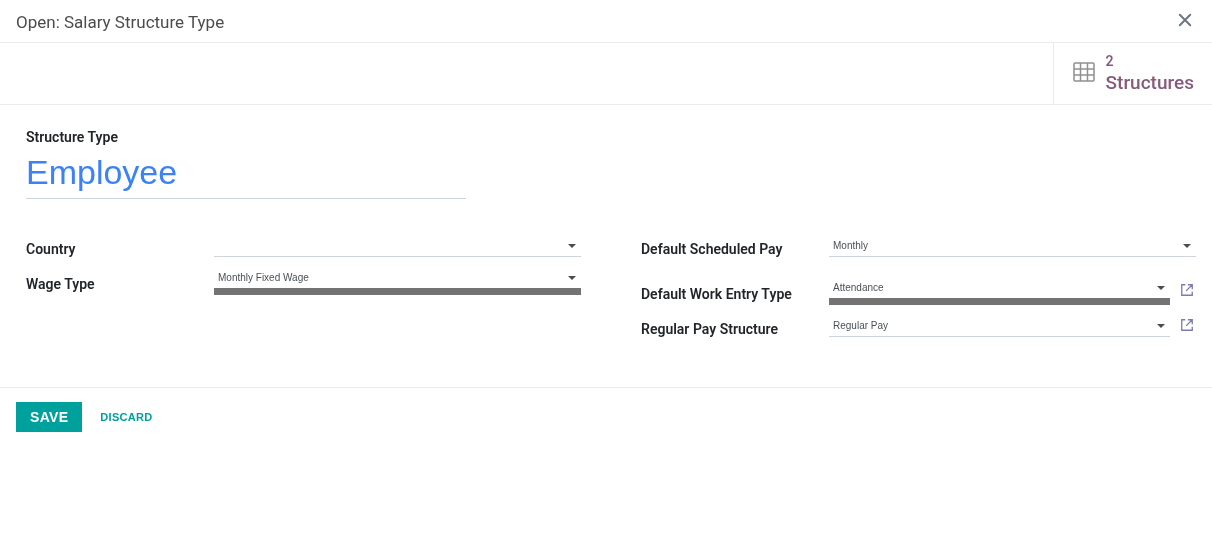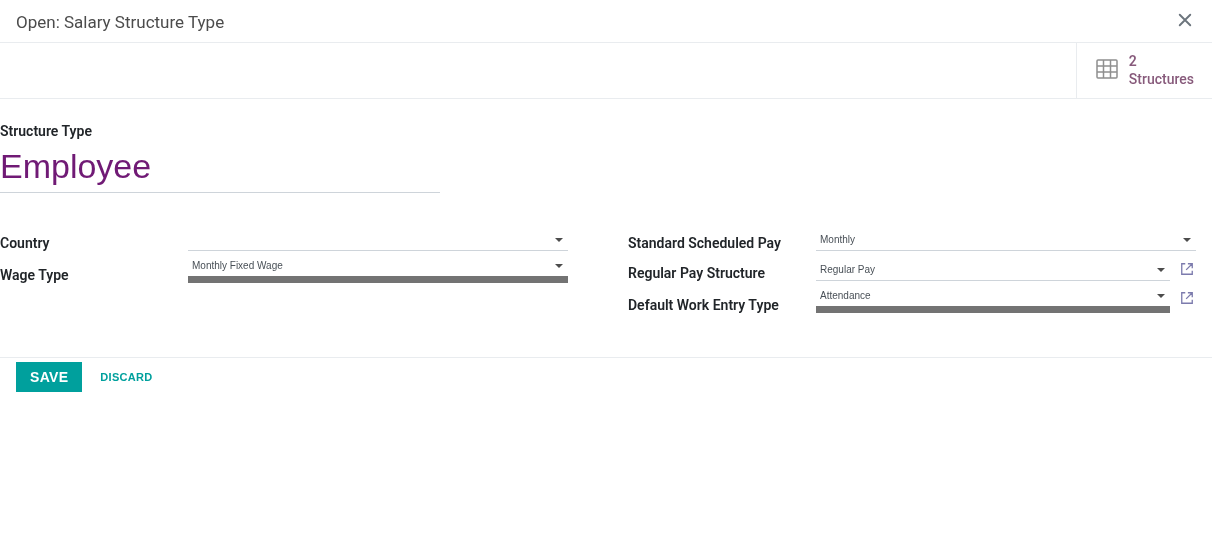--- a/index.html
+++ b/index.html
@@ -57,57 +57,57 @@
       flex-direction: column;
       line-height: 1.25;
     }
     .stat-count {
       color: #875A7B;
       font-weight: 600;
       font-size: 14px;
     }
     .stat-label {
       color: #875A7B;
-      font-size: 14px;
+      font-size: 19px;
       font-weight: 500;
     }
     .form-content {
-      padding: 24px 16px 40px 0;
+      padding: 24px 16px 40px 26px;
     }
     .title-section {
       margin-bottom: 36px;
     }
     .title-label {
       font-size: 14px;
       font-weight: 600;
       color: #212529;
       margin-bottom: 6px;
     }
     .title-input {
       font-size: 34px;
       font-weight: 400;
-      color: #701a75;
+      color: #3b82f6;
       border: none;
       border-bottom: 1px solid #ced4da;
       padding: 2px 0 6px 0;
       outline: none;
       width: 440px;
       background: transparent;
     }
     .form-grid {
       display: flex;
       gap: 60px;
     }
     .form-col {
       flex: 1;
     }
     .form-row {
       display: flex;
-      align-items: flex-end;
-      margin-bottom: 4px;
+      align-items: center;
+      margin-bottom: 10px;
     }
     .form-label {
       width: 188px;
       flex-shrink: 0;
       font-weight: 600;
       color: #212529;
       font-size: 14px;
       padding-top: 5px;
     }
     .form-value-wrap {
@@ -151,21 +151,21 @@
     }
     .external-link svg {
       width: 14px;
       height: 14px;
       fill: none;
       stroke: #7C7BAD;
       stroke-width: 1.5;
     }
     .footer {
       border-top: 1px solid #e9ecef;
-      padding: 4px 16px;
+      padding: 14px 16px;
       display: flex;
       gap: 4px;
       align-items: center;
     }
     .btn-save {
       background: #00A09D;
       color: #fff;
       border: none;
       padding: 7px 14px;
       font-size: 14px;
@@ -249,60 +249,60 @@
                   <path d="M1 3 L5 7 L9 3 Z"></path>
                 </svg>
             </span>
           </div>
         </div>
       </div>
     </div>
 
     <div class="form-col">
       <div class="form-row">
-        <div class="form-label">Standard Scheduled Pay</div>
+        <div class="form-label">Default Scheduled Pay</div>
         <div class="form-value-wrap">
           <div class="select-wrap">
             <input class="select-input" value="Monthly" style="">
             <span class="caret-down">
               <svg viewBox="0 0 10 10">
                   <path d="M1 3 L5 7 L9 3 Z"></path>
                 </svg>
             </span>
           </div>
         </div>
       </div>
 
       <div class="form-row">
       </div>
 
       <div class="form-row">
-        <div class="form-label">Regular Pay Structure</div>
-        <div class="form-value-wrap">
-          <div class="select-wrap">
-            <input class="select-input" value="Regular Pay" style="">
+        <div class="form-label">Default Work Entry Type</div>
+        <div class="form-value-wrap">
+          <div class="select-wrap highlight">
+            <input class="select-input" value="Attendance" style="">
             <span class="caret-down">
               <svg viewBox="0 0 10 10">
                   <path d="M1 3 L5 7 L9 3 Z"></path>
                 </svg>
             </span>
           </div>
           <span class="external-link">
             <svg viewBox="0 0 16 16">
                 <path d="M6 2 H2 V14 H14 V10 M9 2 H14 V7 M14 2 L7 9"></path>
               </svg>
           </span>
         </div>
       </div>
 
       <div class="form-row">
-        <div class="form-label">Default Work Entry Type</div>
-        <div class="form-value-wrap">
-          <div class="select-wrap highlight">
-            <input class="select-input" value="Attendance" style="">
+        <div class="form-label">Regular Pay Structure</div>
+        <div class="form-value-wrap">
+          <div class="select-wrap">
+            <input class="select-input" value="Regular Pay" style="">
             <span class="caret-down">
               <svg viewBox="0 0 10 10">
                   <path d="M1 3 L5 7 L9 3 Z"></path>
                 </svg>
             </span>
           </div>
           <span class="external-link">
             <svg viewBox="0 0 16 16">
                 <path d="M6 2 H2 V14 H14 V10 M9 2 H14 V7 M14 2 L7 9"></path>
               </svg>

